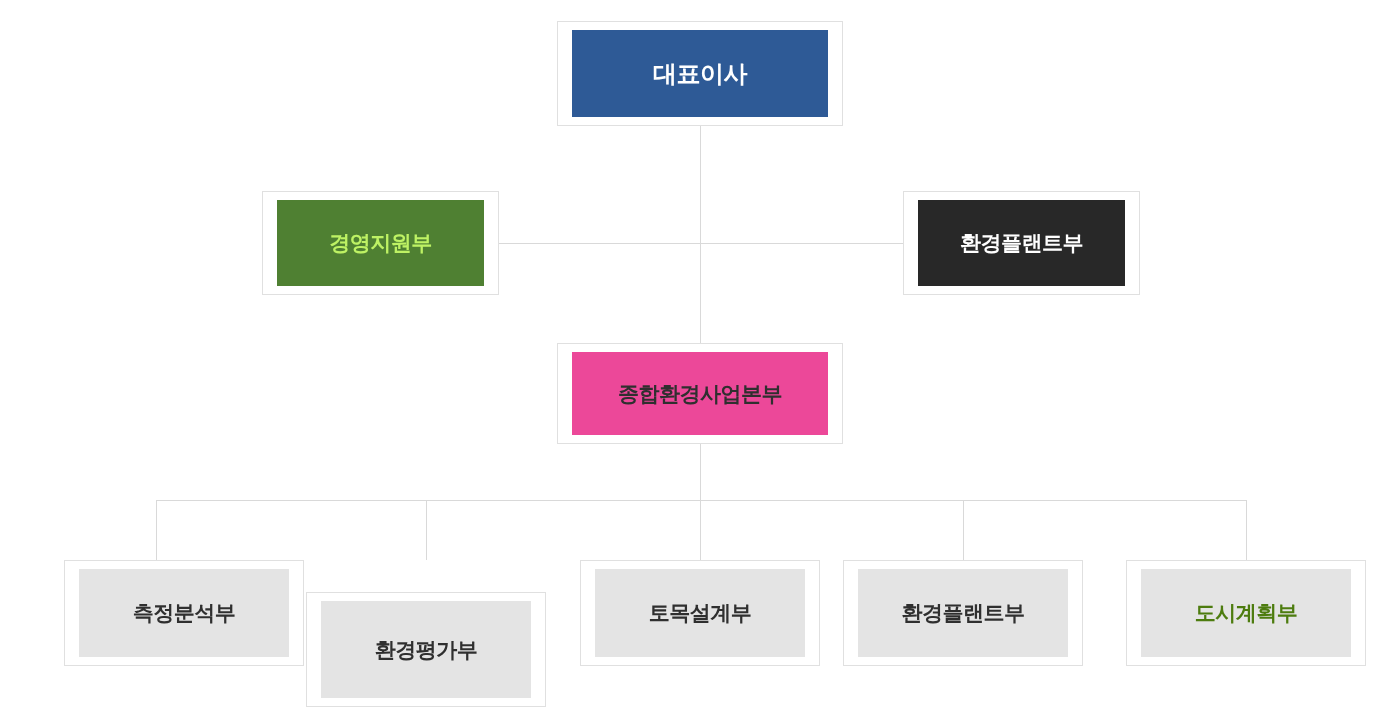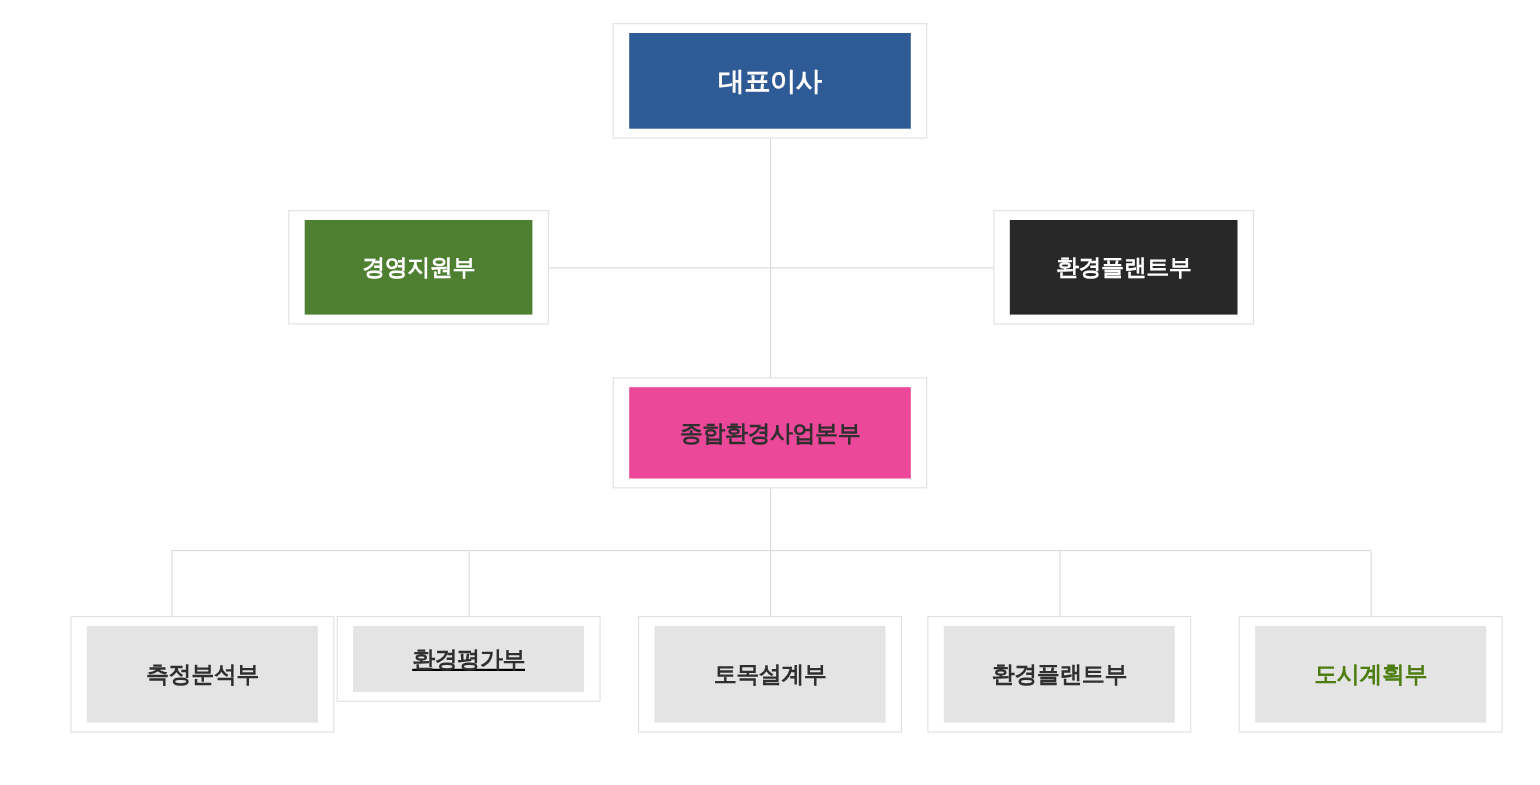--- a/index.html
+++ b/index.html
@@ -54,21 +54,21 @@
   <div class="line v" style="left:963px; top:500px; height:60px;"></div>
   <div class="line v" style="left:1246px; top:500px; height:60px;"></div>
 
   <div class="node" style="left:557px; top:21px; width:286px; height:105px;">
     <div class="node-inner lg" style="background: rgb(46, 90, 150); color: rgb(255, 255, 255);">
       <span>대표이사</span>
     </div>
   </div>
 
   <div class="node" style="left:262px; top:191px; width:237px; height:104px;">
-    <div class="node-inner" style="background: rgb(79, 128, 50); color: #ffffff;">
+    <div class="node-inner" style="background: rgb(79, 128, 50); color: #bef264;">
       <span>경영지원부</span>
     </div>
   </div>
 
   <div class="node" style="left:903px; top:191px; width:237px; height:104px;">
     <div class="node-inner" style="background: rgb(40, 40, 40); color: rgb(255, 255, 255);">
       <span>환경플랜트부</span>
     </div>
   </div>
 
@@ -77,21 +77,21 @@
       <span>종합환경사업본부</span>
     </div>
   </div>
 
   <div class="node" style="left:36px; top:560px; width:240px; height:106px;margin-left:28px;">
     <div class="node-inner" style="background: rgb(228, 228, 228); color: rgb(47, 47, 47);">
       <span>측정분석부</span>
     </div>
   </div>
 
-  <div class="node" style="left:306px; top:560px; width:240px; height:78px;text-decoration:underline;">
+  <div class="node" style="left:306px; top:592px; width:240px; height:115px;">
     <div class="node-inner" style="background: rgb(228, 228, 228); color: rgb(47, 47, 47);">
       <span>환경평가부</span>
     </div>
   </div>
 
   <div class="node" style="left:580px; top:560px; width:240px; height:106px;">
     <div class="node-inner" style="background: rgb(228, 228, 228); color: rgb(47, 47, 47);">
       <span>토목설계부</span>
     </div>
   </div>

